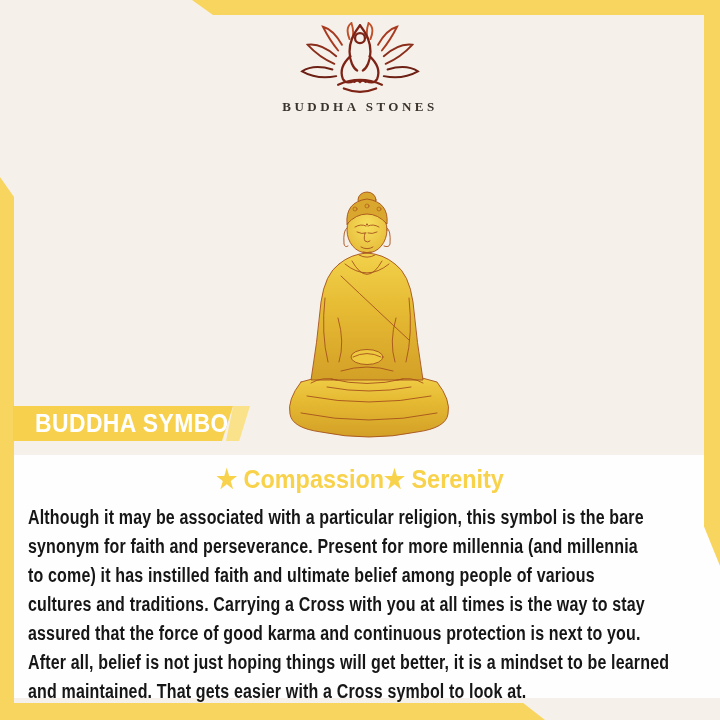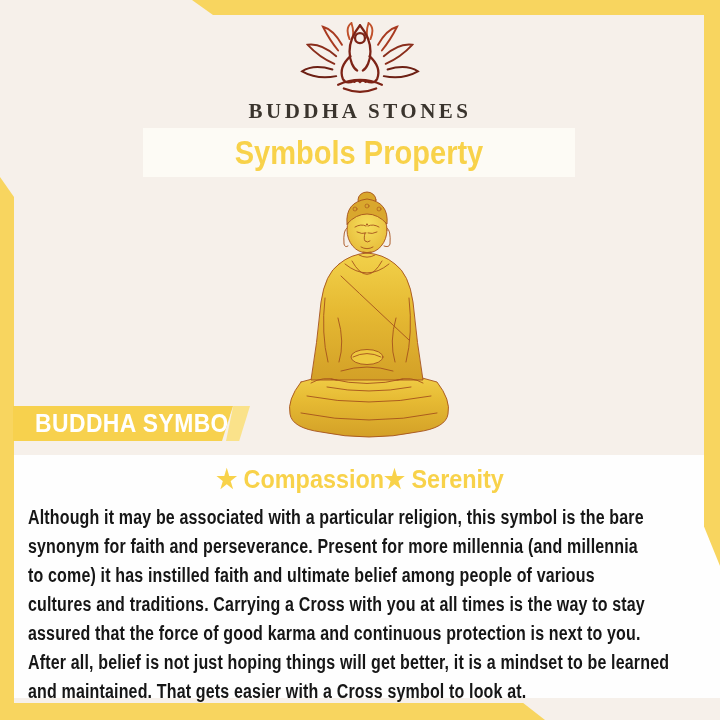--- a/index.html
+++ b/index.html
@@ -31,21 +31,21 @@
   }
   
   .white-section{
     position:absolute;left:0;top:455px;width:720px;height:243px;
     background:#fefefe;
   }
   
   .logo{position:absolute;left:285px;top:22px;width:150px;height:76px;}
   .brand-name{
     position:absolute;left:0;top:99px;width:720px;text-align:center;
-    font-family:"Liberation Serif",serif;font-size:21px;font-weight:600;
+    font-family:"Liberation Serif",serif;font-size:13px;font-weight:600;
     letter-spacing:3.5px;color:#3a342d;
   }
   
   .title-panel{
     position:absolute;left:143px;top:128px;width:432px;height:49px;
     background:#fdfbf5;
   }
   .title-text{
     width:100%;text-align:center;line-height:49px;
     font-size:33px;font-weight:bold;color:#f8d24a;
@@ -119,23 +119,20 @@
         <path d="M65,36 Q52,48 57,60 Q60,66 69,62"></path>
         <path d="M85,36 Q98,48 93,60 Q90,66 81,62"></path>
         <path d="M52,66 Q75,56 98,66"></path>
         <path d="M58,70 Q75,77 92,70"></path>
         <path d="M69,63 Q72,60 75,63 Q78,60 81,63"></path>
       </g>
     </g>
   </svg>
   <div class="brand-name">BUDDHA STONES</div>
 
-  <div class="title-panel">
-    <div class="title-text">Symbols Property</div>
-  </div>
 
   <svg class="buddha" viewBox="0 0 176 252" aria-hidden="true">
     <defs>
       <linearGradient id="gBody" x1="0" y1="0" x2="0" y2="1">
         <stop offset="0" stop-color="#f2d14a"></stop>
         <stop offset=".45" stop-color="#e6ba33"></stop>
         <stop offset="1" stop-color="#d3a027"></stop>
       </linearGradient>
       <radialGradient id="gFace" cx=".5" cy=".4" r=".8">
         <stop offset="0" stop-color="#f7df5d"></stop>

